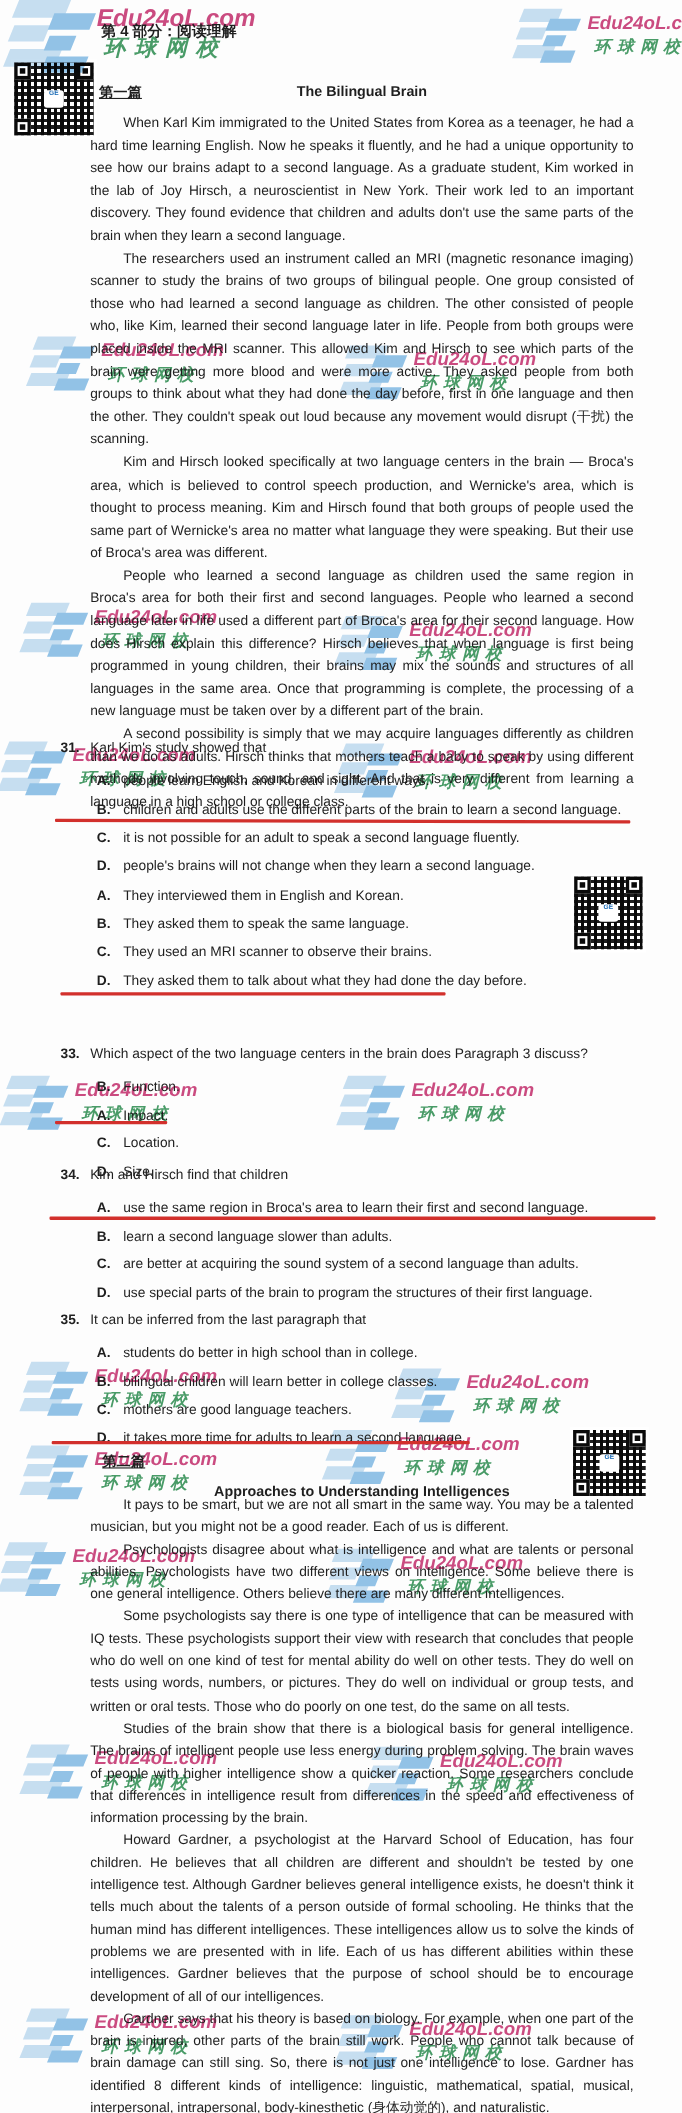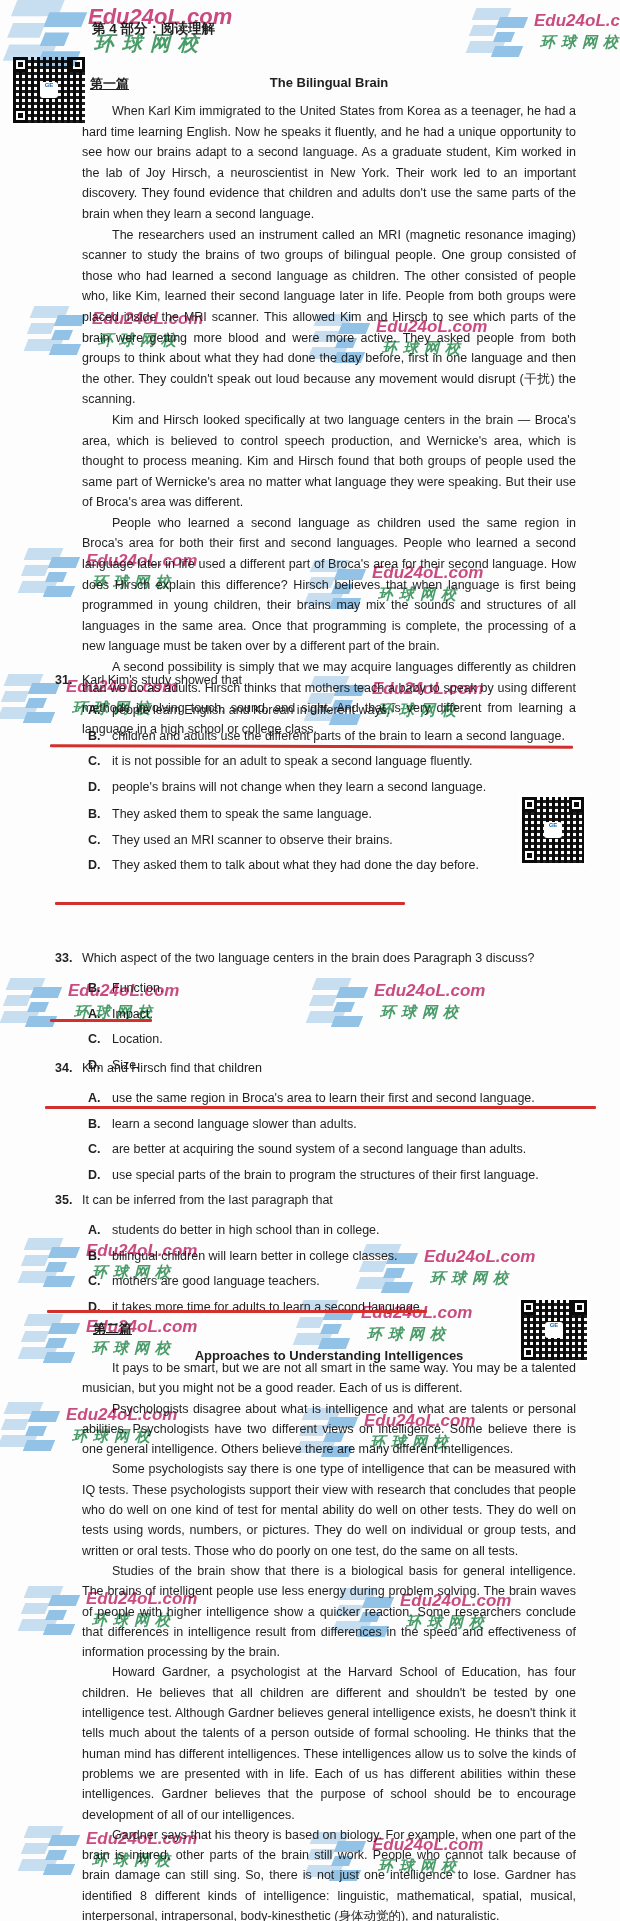--- a/index.html
+++ b/index.html
@@ -332,20 +332,21 @@
 
   <div class="q" style="top:672px">
     <div class="stem"><span class="qno">31.</span><span>Karl Kim's study showed that</span></div>
     <div class="opt"><span class="ol">A.</span><span>people learn English and Korean in different ways.</span></div>
     <div class="opt"><span class="ol">B.</span><span>children and adults use the different parts of the brain to learn a second language.</span></div>
     <div class="opt"><span class="ol">C.</span><span>it is not possible for an adult to speak a second language fluently.</span></div>
     <div class="opt"><span class="ol">D.</span><span>people's brains will not change when they learn a second language.</span></div>
   </div>
 
   <div class="q" style="top:806px">
+    <div class="opt"><span class="ol">A.</span><span>They interviewed them in English and Korean.</span></div>
     <div class="opt"><span class="ol">B.</span><span>They asked them to speak the same language.</span></div>
     <div class="opt"><span class="ol">C.</span><span>They used an MRI scanner to observe their brains.</span></div>
     <div class="opt"><span class="ol">D.</span><span>They asked them to talk about what they had done the day before.</span></div>
   </div>
 
   <div class="q" style="top:950px">
     <div class="stem"><span class="qno">33.</span><span>Which aspect of the two language centers in the brain does Paragraph 3 discuss?</span></div>
     <div class="opt"><span class="ol">B.</span><span>Function.</span></div>
     <div class="opt"><span class="ol">A.</span><span>Impact.</span></div>
     <div class="opt"><span class="ol">C.</span><span>Location.</span></div>

